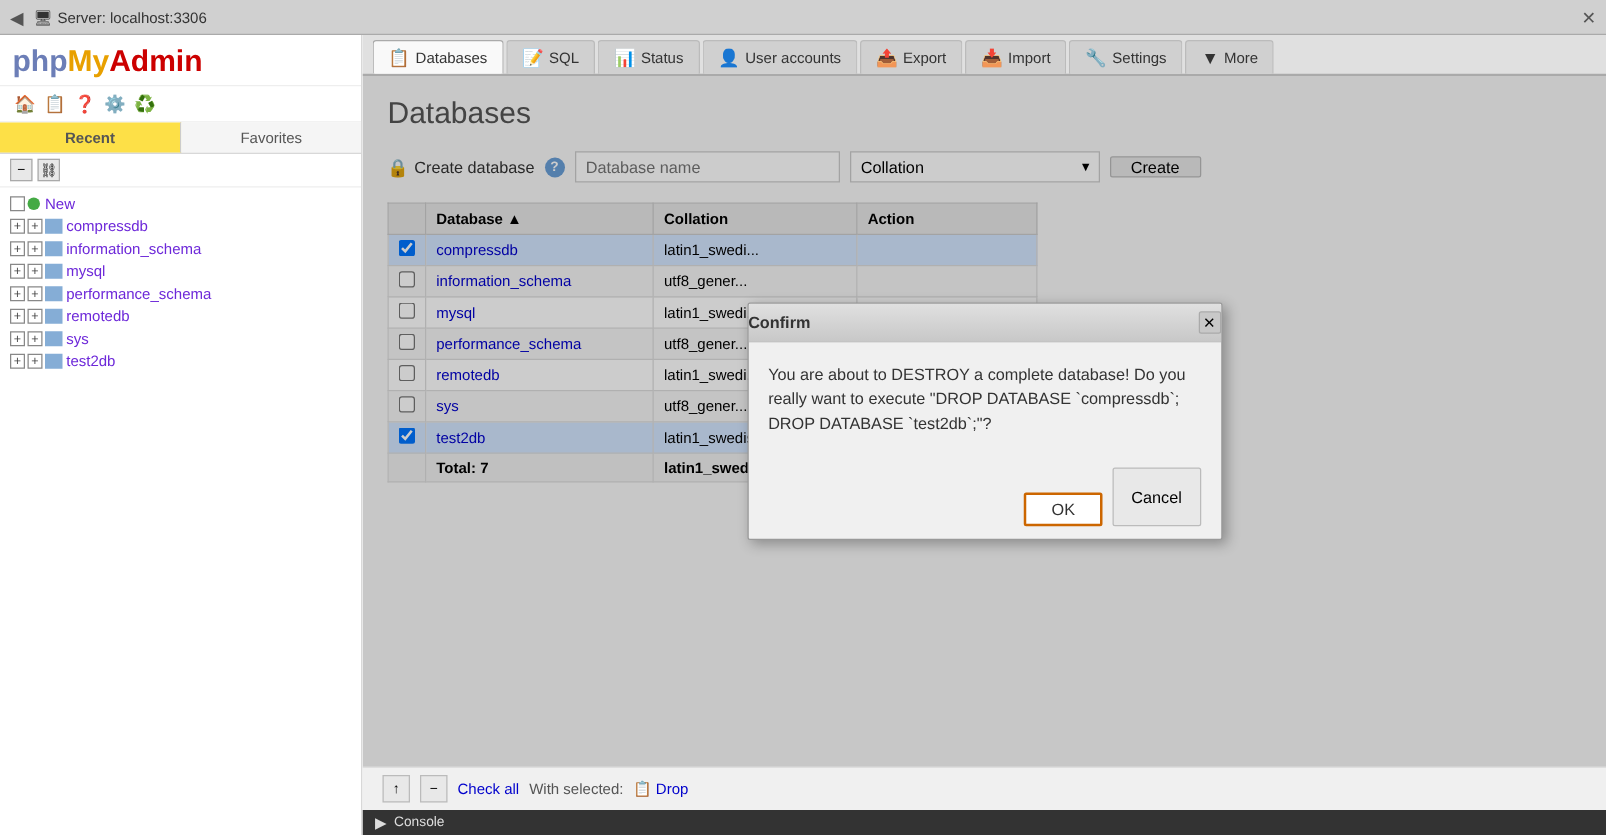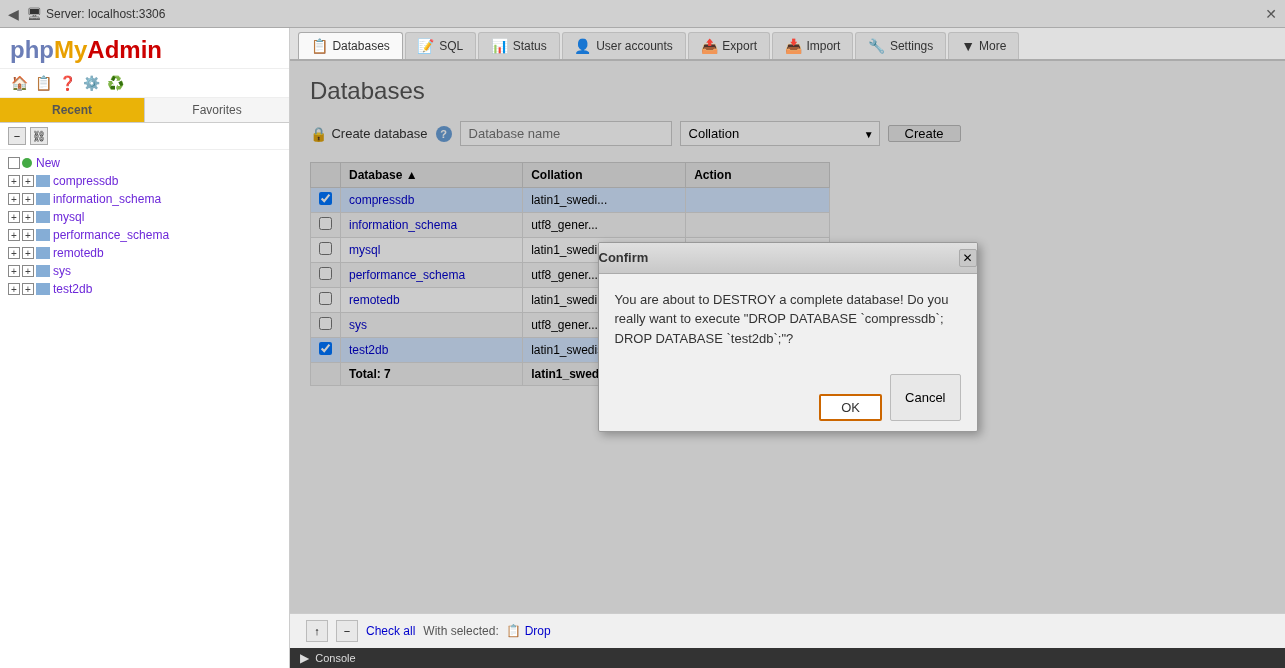--- a/index.html
+++ b/index.html
@@ -73,21 +73,21 @@
       flex: 1;
       text-align: center;
       padding: 5px;
       cursor: pointer;
       font-size: 12px;
       color: #555;
       background: #f5f5f5;
       border-right: 1px solid #ccc;
     }
     .sidebar-tab:last-child { border-right: none; }
-    .sidebar-tab.active { background: #eab308; font-weight: bold; }
+    .sidebar-tab.active { background: #fde047; font-weight: bold; }
 
     .sidebar-toolbar {
       display: flex;
       align-items: center;
       padding: 4px 8px;
       border-bottom: 1px solid #eee;
       gap: 4px;
     }
     .sidebar-toolbar-btn {
       width: 18px; height: 18px;

